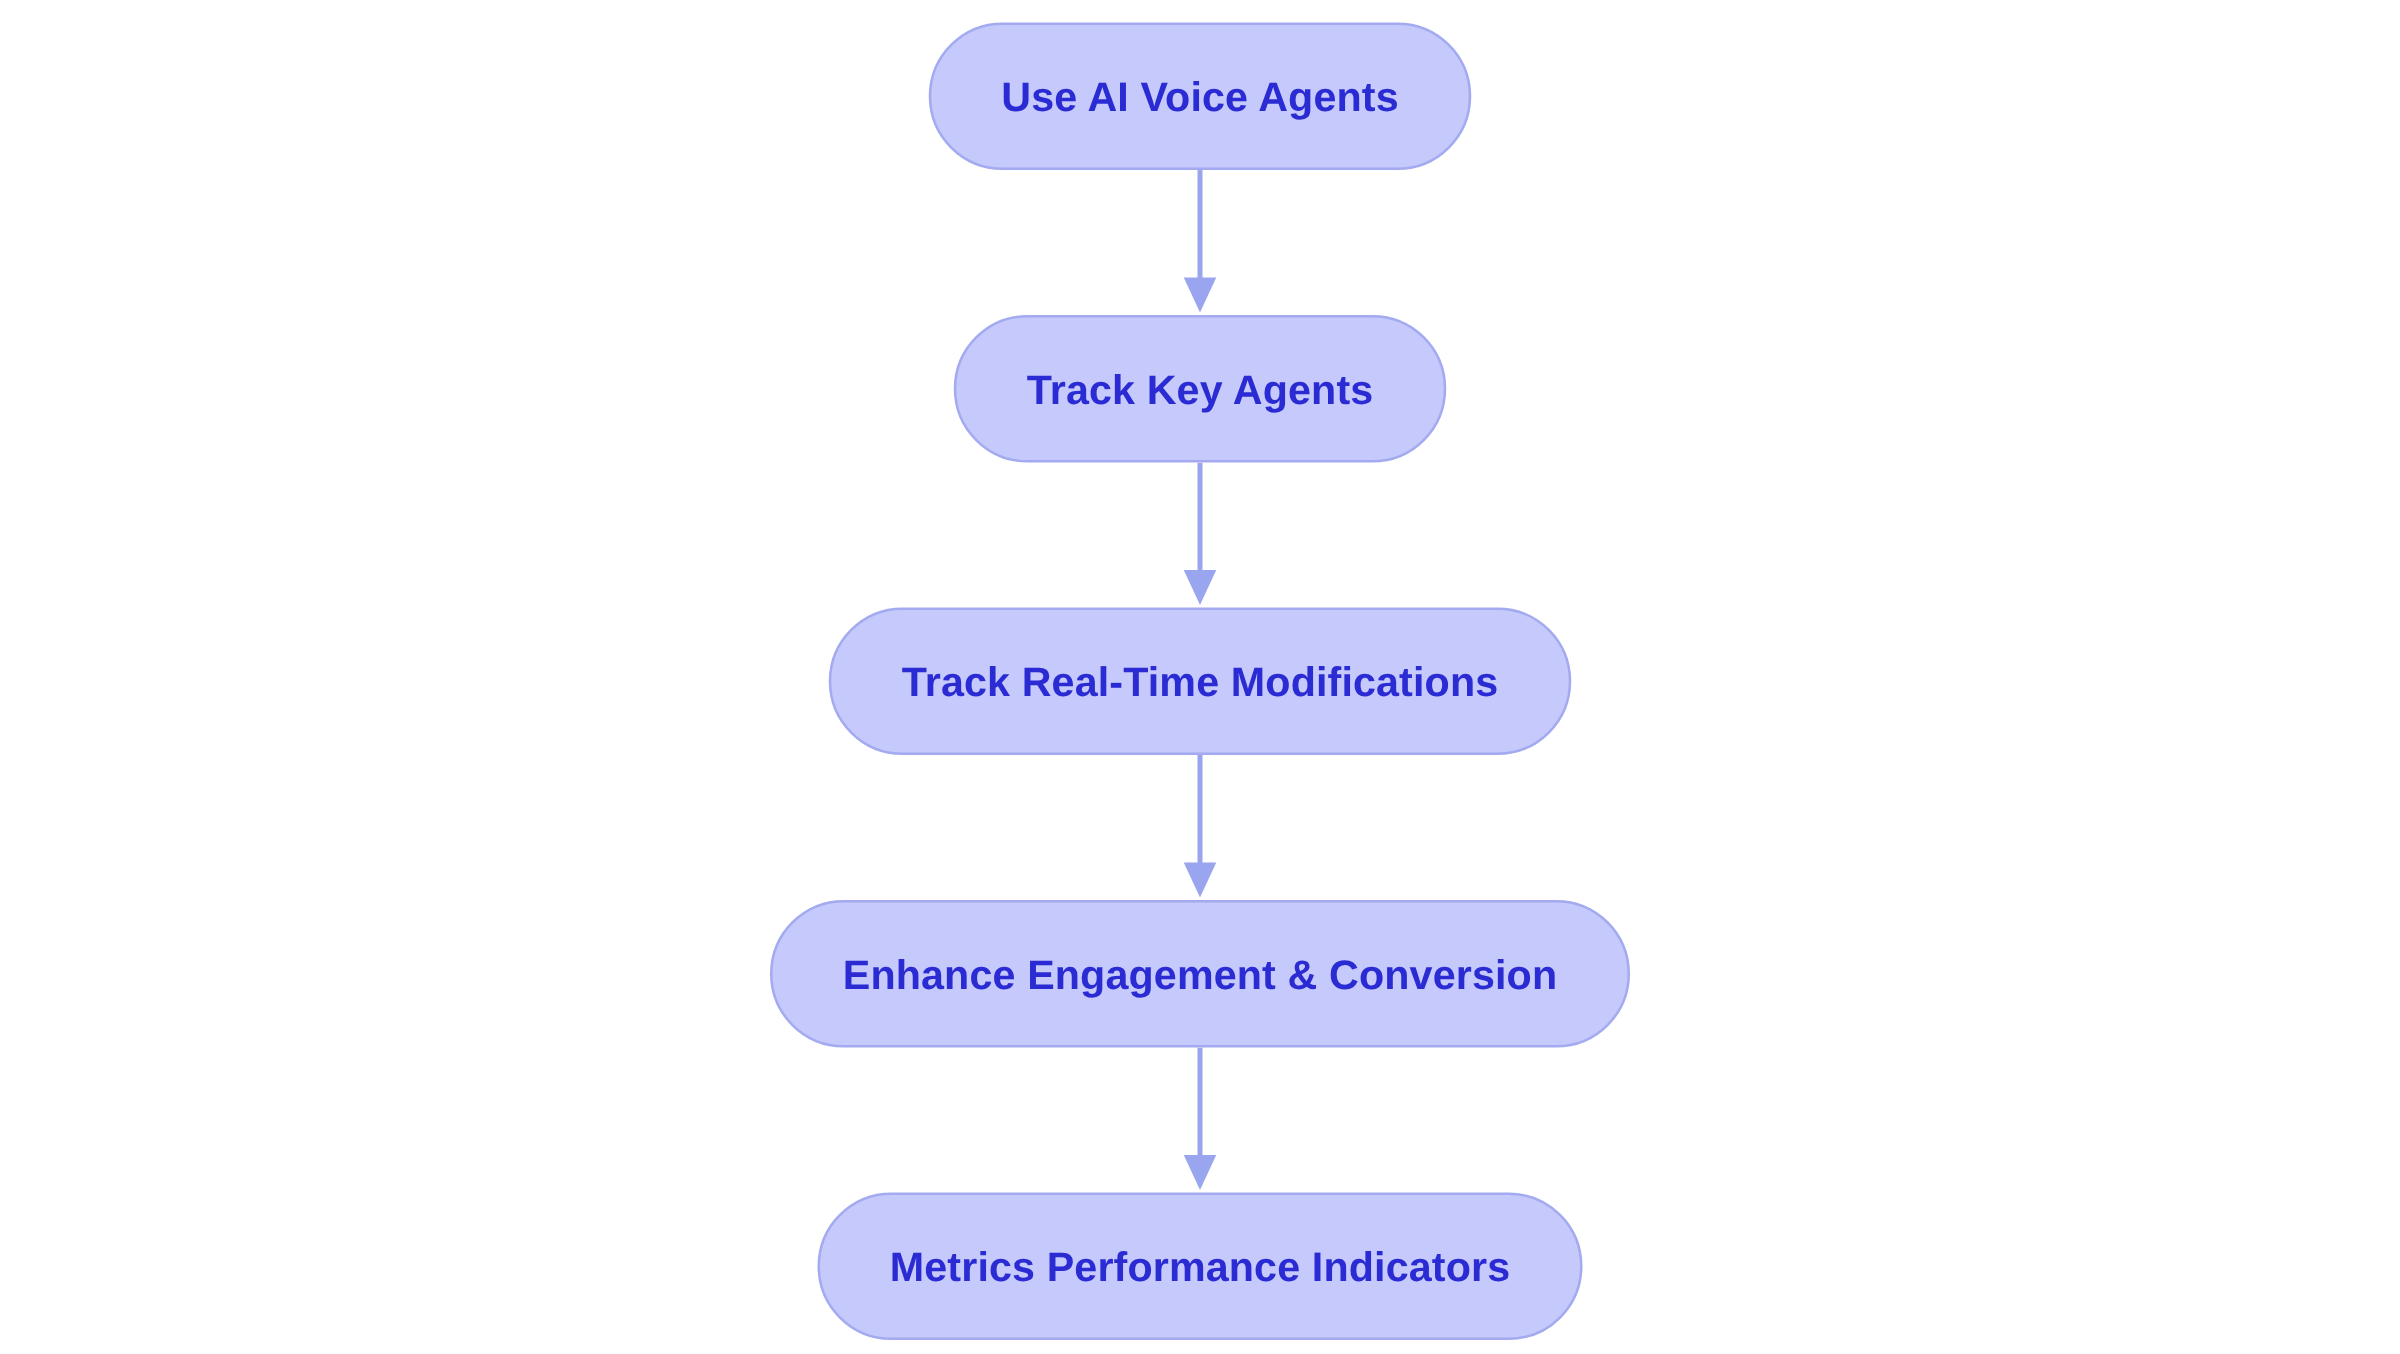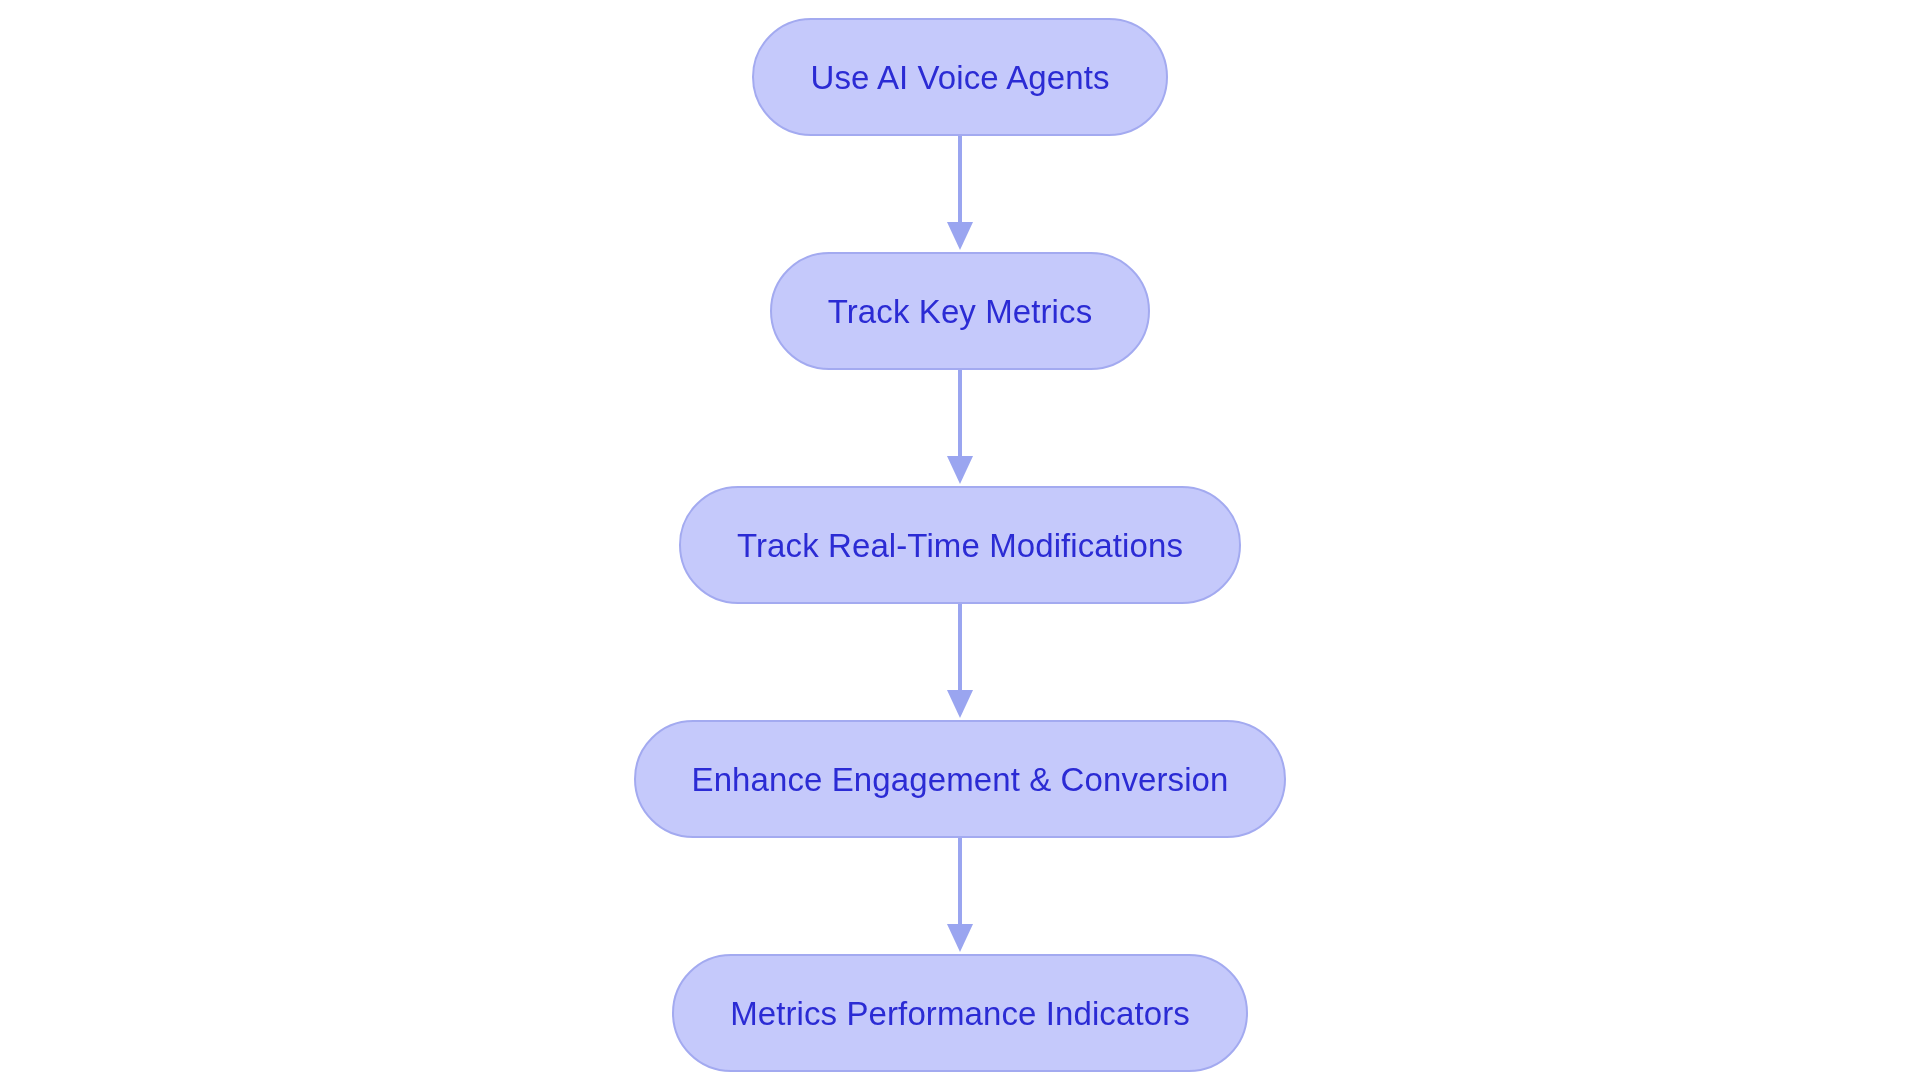--- a/index.html
+++ b/index.html
@@ -39,21 +39,21 @@
     border: 2px solid #a3aaf0;
     display: flex;
     align-items: center;
     justify-content: center;
     padding: 0 56px;
     flex: 0 0 auto;
   }
   .flow-node-label {
     font-family: "Liberation Sans", sans-serif;
     font-size: 33px;
-    font-weight: 400;
+    font-weight: 700;
     line-height: 1;
     color: #2b2bd4;
     white-space: nowrap;
     letter-spacing: 0.1px;
     text-align: right;
   }
   .flow-arrow {
     flex: 0 0 auto;
     width: 30px;
     height: 116px;
@@ -72,21 +72,21 @@
     <div class="flow-node">
       <span class="flow-node-label">Use AI Voice Agents</span>
     </div>
 
     <svg class="flow-arrow" viewBox="0 0 30 116">
       <line x1="15" y1="0" x2="15" y2="90" stroke="#9aa5f0" stroke-width="4"></line>
       <polygon points="15,114 2,86 28,86" fill="#9aa5f0"></polygon>
     </svg>
 
     <div class="flow-node">
-      <span class="flow-node-label">Track Key Metrics</span>
+      <span class="flow-node-label">Track Key Agents</span>
     </div>
 
     <svg class="flow-arrow" viewBox="0 0 30 116">
       <line x1="15" y1="0" x2="15" y2="90" stroke="#9aa5f0" stroke-width="4"></line>
       <polygon points="15,114 2,86 28,86" fill="#9aa5f0"></polygon>
     </svg>
 
     <div class="flow-node">
       <span class="flow-node-label">Track Real-Time Modifications</span>
     </div>

